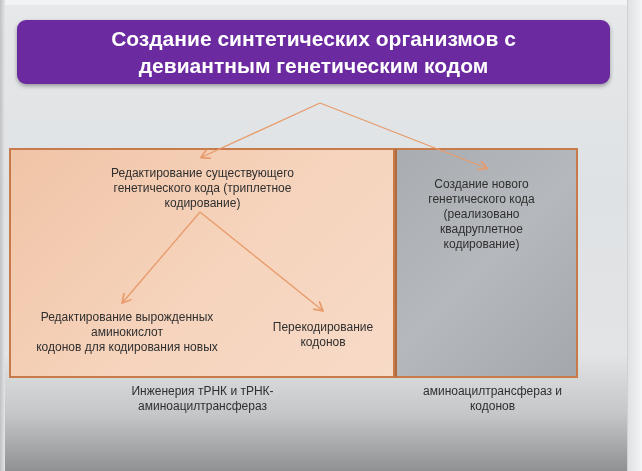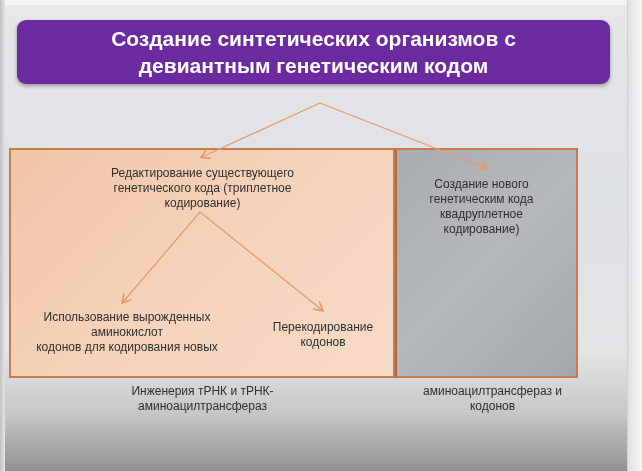--- a/index.html
+++ b/index.html
@@ -78,33 +78,34 @@
   </g>
 </svg>
 
 <div class="node" style="left:95px; top:166px; width:215px;">
   <div>Редактирование существующего</div>
   <div>генетического кода (триплетное</div>
   <div>кодирование)</div>
 </div>
 
 <div class="node" style="left:22px; top:310px; width:210px;">
-  <div>Использование вырожденных</div>
+  <div>Редактирование вырожденных</div>
   <div>аминокислот</div>
   <div>кодонов для кодирования новых</div>
 </div>
 
 <div class="node" style="left:258px; top:320px; width:130px;">
   <div>Перекодирование</div>
   <div>кодонов</div>
 </div>
 
 <div class="node" style="left:394px; top:177px; width:175px;">
   <div>Создание нового</div>
-  <div>генетическим кода</div>
+  <div>генетического кода</div>
+  <div>(реализовано</div>
   <div>квадруплетное</div>
   <div>кодирование)</div>
 </div>
 
 <div class="node" style="left:110px; top:384px; width:185px;">
   <div>Инженерия тРНК и тРНК-</div>
   <div>аминоацилтрансфераз</div>
 </div>
 
 <div class="node" style="left:400px; top:384px; width:185px;">

